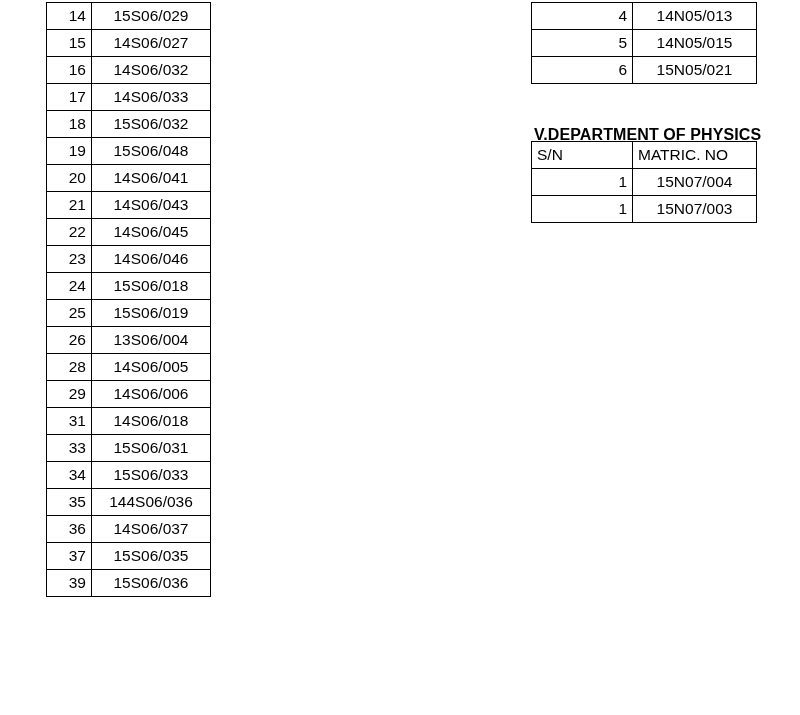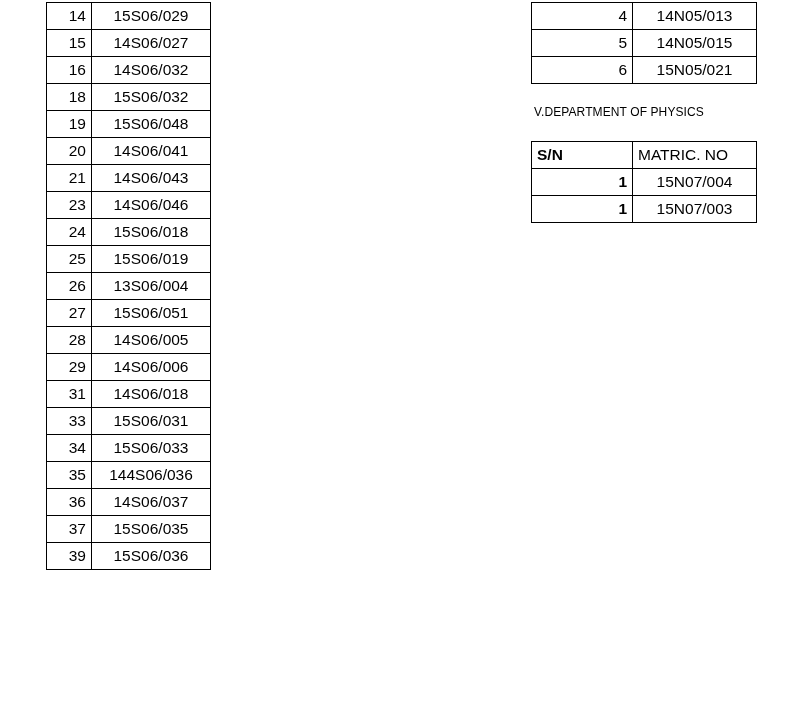--- a/index.html
+++ b/index.html
@@ -58,33 +58,33 @@
     position: absolute;
     left: 531px;
     top: 2px;
   }
   .right-top-wrap table.grid td.sn { width: 90px; }
   .right-top-wrap table.grid td.matric { width: 113px; }
   
   .section-heading {
     position: absolute;
     left: 534px;
-    top: 105px;
-    font-size: 12px;
-    font-weight: normal;
+    top: 126px;
+    font-size: 16px;
+    font-weight: bold;
     letter-spacing: 0.1px;
     white-space: nowrap;
   }
   
   .right-bottom-wrap {
     position: absolute;
     left: 531px;
     top: 141px;
   }
-  .right-bottom-wrap table.grid td.sn { width: 90px; font-weight: bold; }
+  .right-bottom-wrap table.grid td.sn { width: 90px; }
   .right-bottom-wrap table.grid td.matric { width: 113px; }
   .right-bottom-wrap table.grid td.hdr-sn { text-align: left; }
   .right-bottom-wrap table.grid td.hdr-matric { text-align: left; }
 </style>
 </head>
 <body>
 
 <div class="doc">
 
   <div class="left-table-wrap">
@@ -96,54 +96,58 @@
         </tr>
         <tr>
           <td class="sn">15</td>
           <td class="matric">14S06/027</td>
         </tr>
         <tr>
           <td class="sn">16</td>
           <td class="matric">14S06/032</td>
         </tr>
         <tr>
+          <td class="sn">17</td>
+          <td class="matric">14S06/033</td>
+        </tr>
+        <tr>
           <td class="sn">18</td>
           <td class="matric">15S06/032</td>
         </tr>
         <tr>
           <td class="sn">19</td>
           <td class="matric">15S06/048</td>
         </tr>
         <tr>
           <td class="sn">20</td>
           <td class="matric">14S06/041</td>
         </tr>
         <tr>
           <td class="sn">21</td>
           <td class="matric">14S06/043</td>
         </tr>
         <tr>
+          <td class="sn">22</td>
+          <td class="matric">14S06/045</td>
+        </tr>
+        <tr>
           <td class="sn">23</td>
           <td class="matric">14S06/046</td>
         </tr>
         <tr>
           <td class="sn">24</td>
           <td class="matric">15S06/018</td>
         </tr>
         <tr>
           <td class="sn">25</td>
           <td class="matric">15S06/019</td>
         </tr>
         <tr>
           <td class="sn">26</td>
           <td class="matric">13S06/004</td>
-        </tr>
-        <tr>
-          <td class="sn">27</td>
-          <td class="matric">15S06/051</td>
         </tr>
         <tr>
           <td class="sn">28</td>
           <td class="matric">14S06/005</td>
         </tr>
         <tr>
           <td class="sn">29</td>
           <td class="matric">14S06/006</td>
         </tr>
         <tr>

